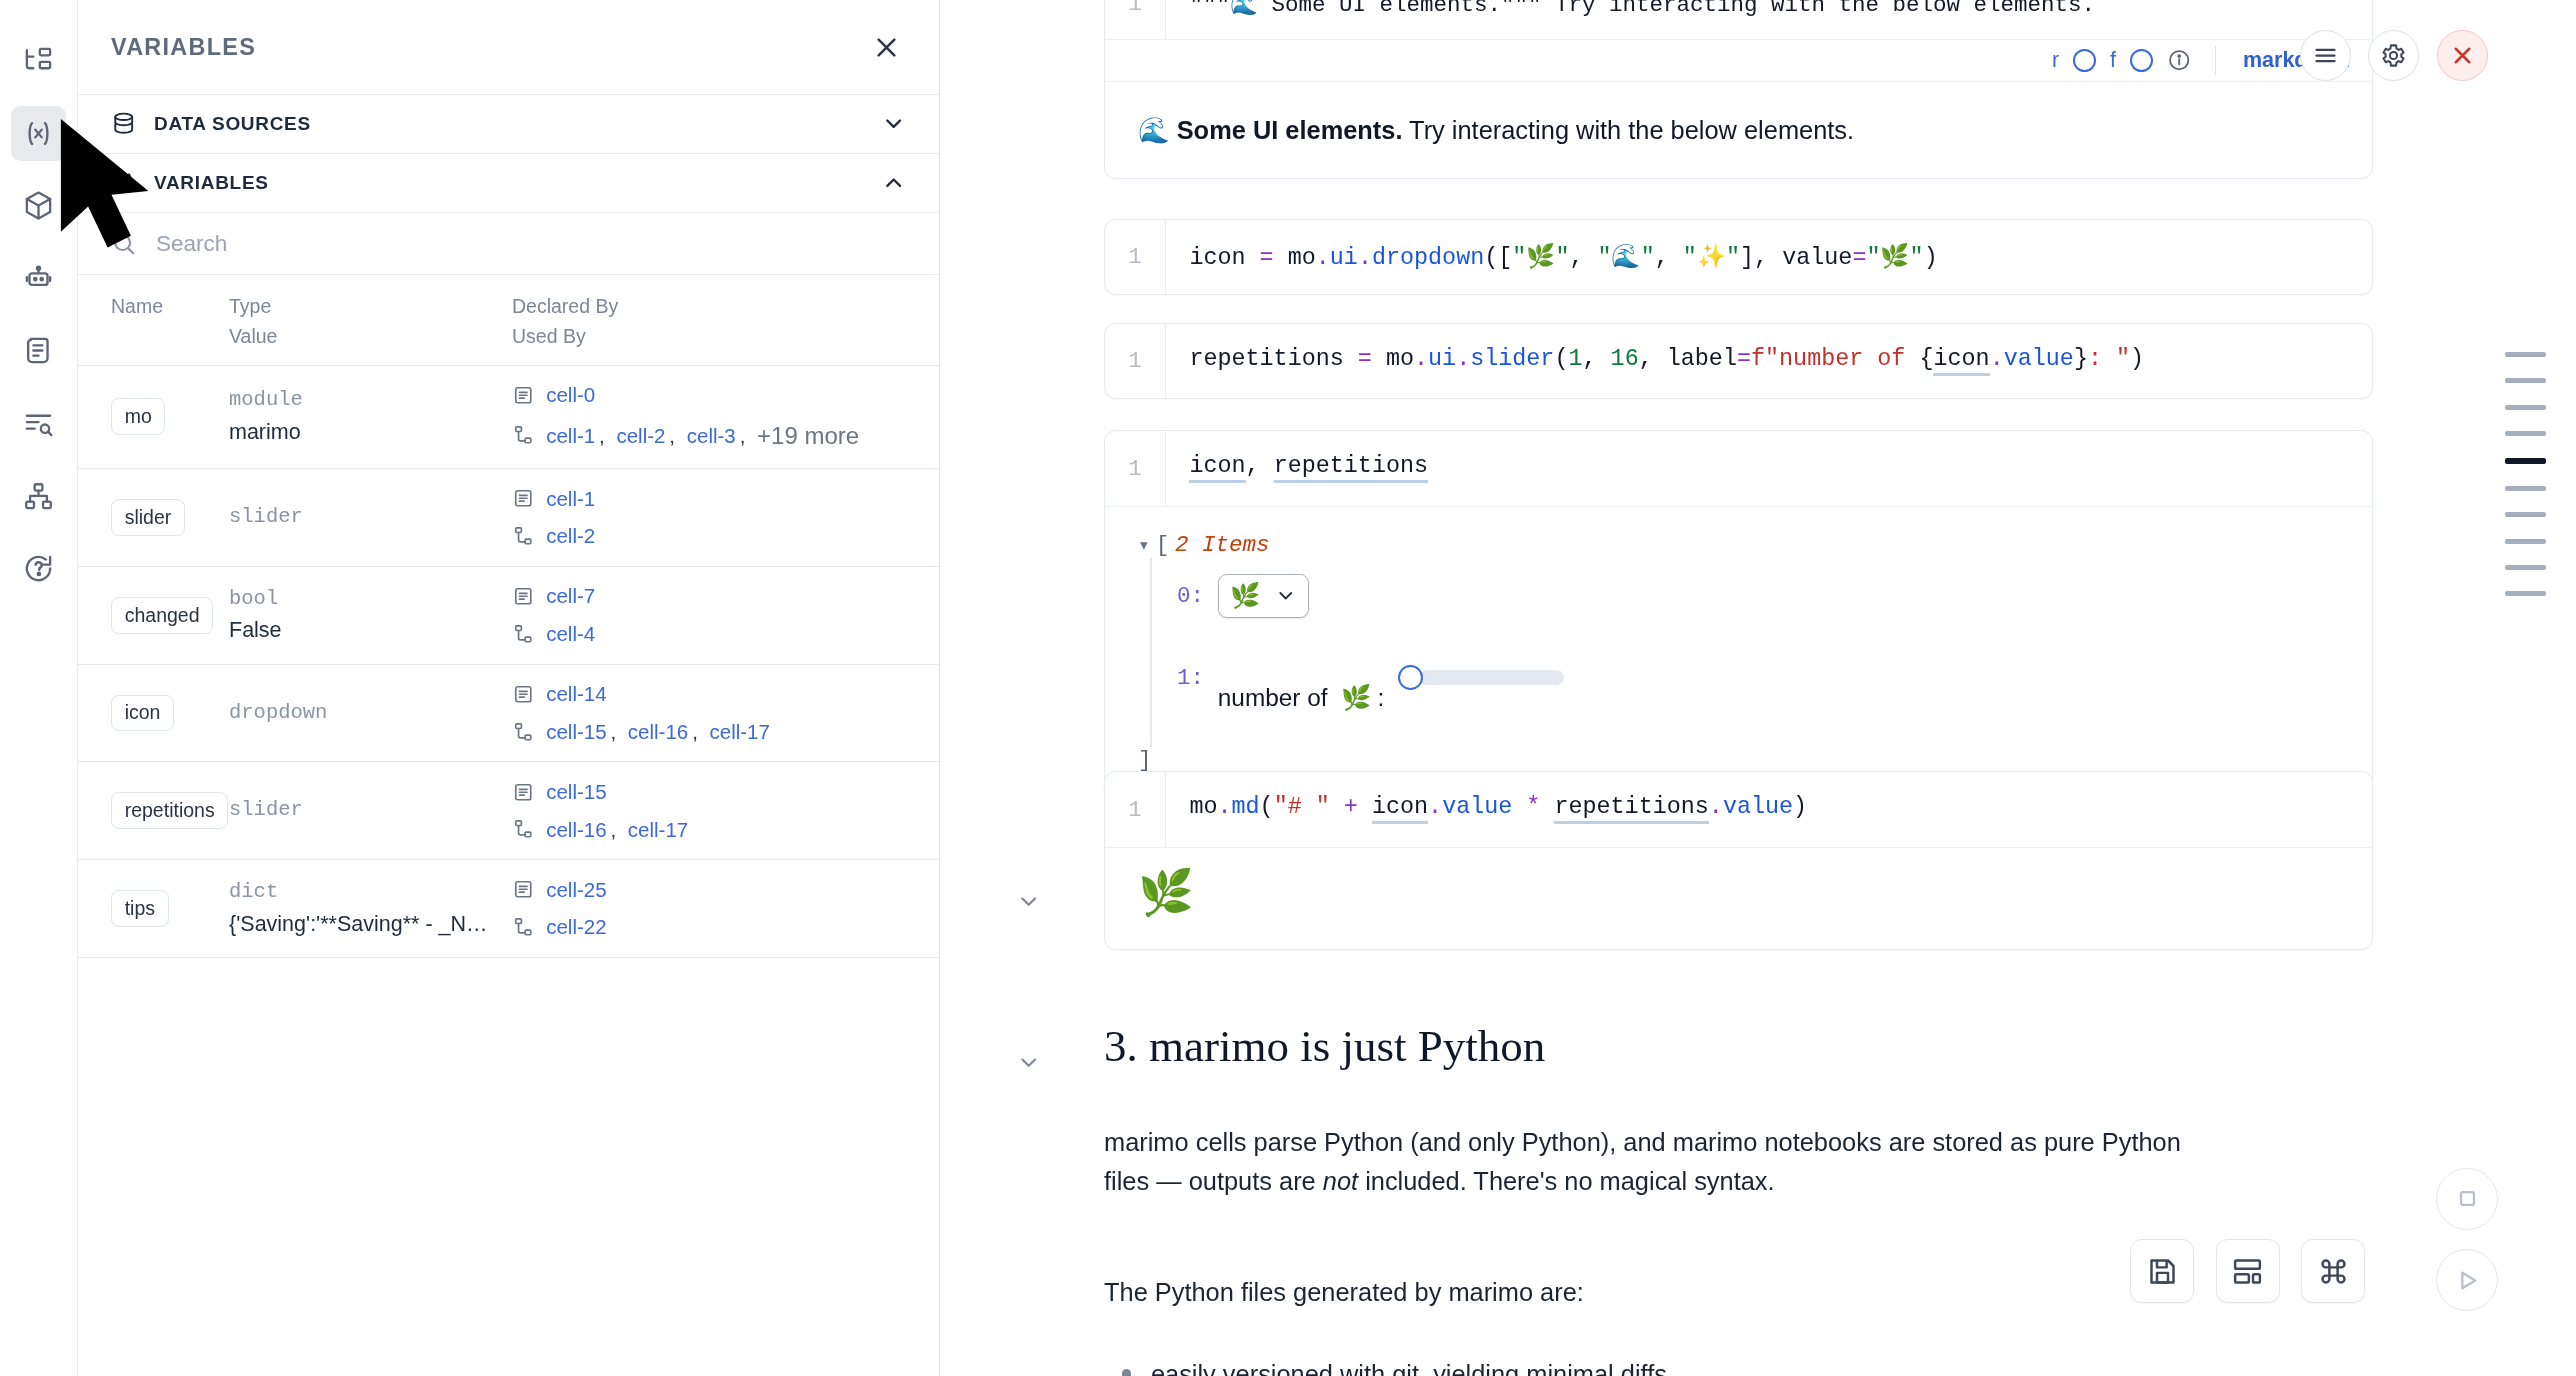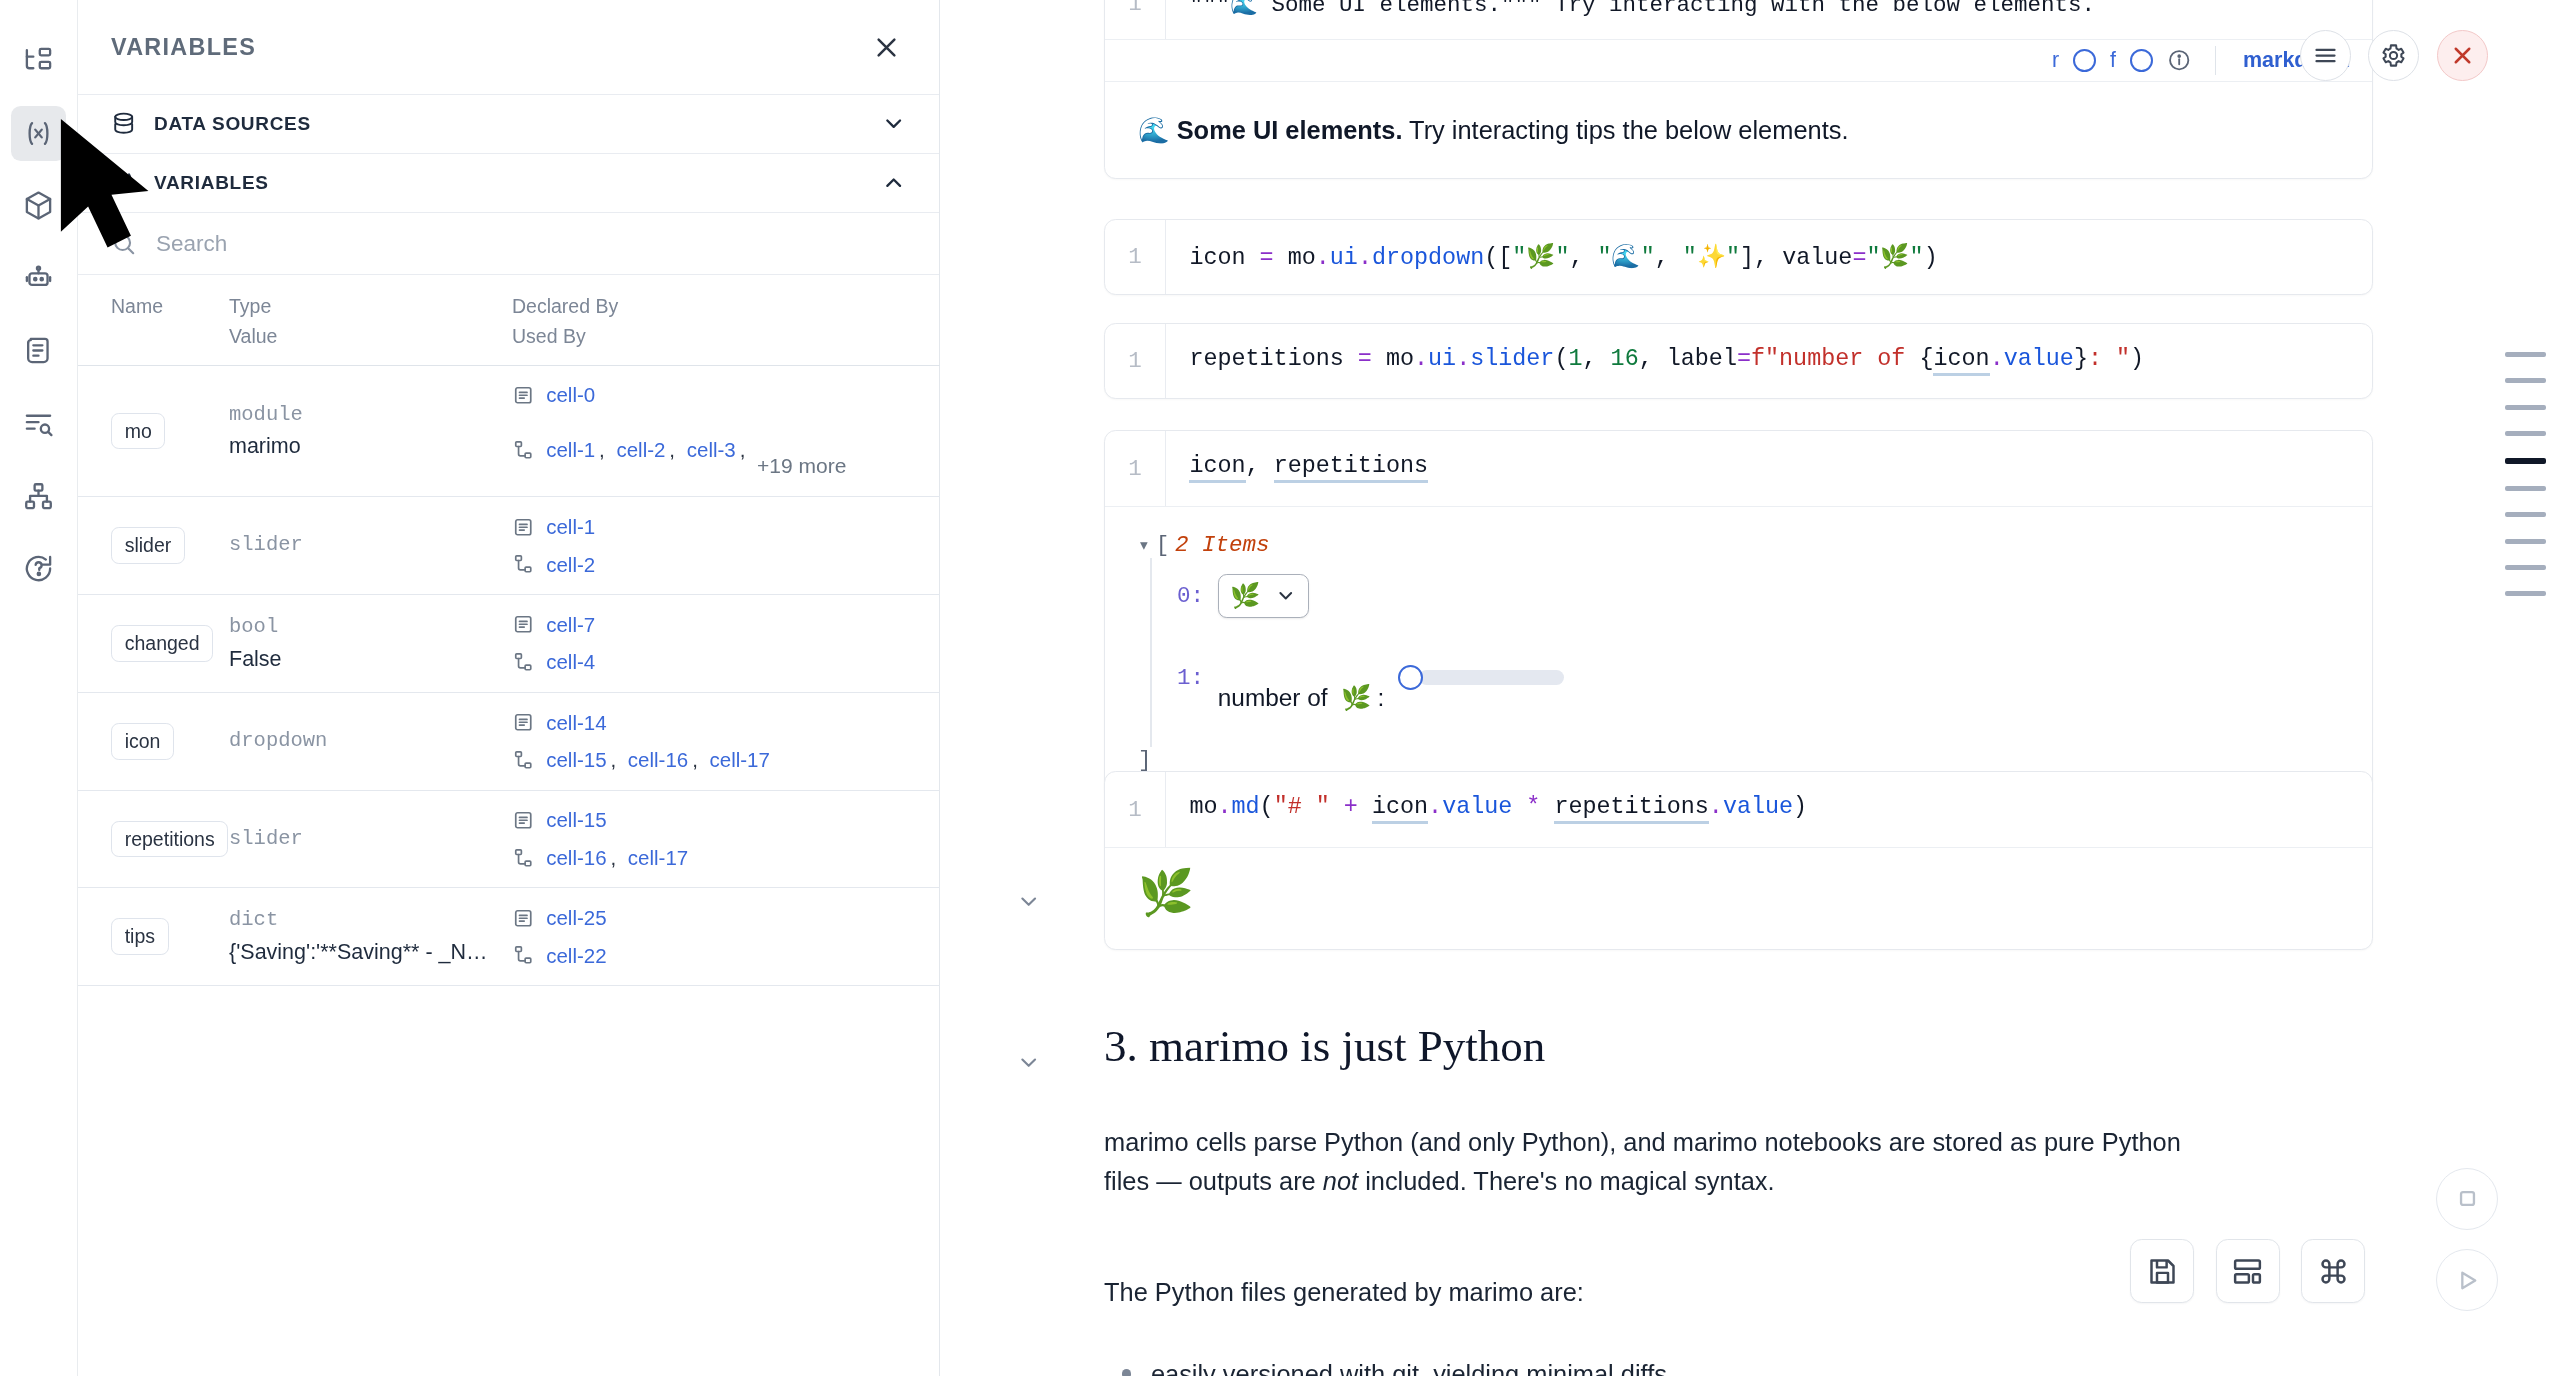--- a/index.html
+++ b/index.html
@@ -100,21 +100,21 @@
   .decl-line, .used-line {
     display: flex; align-items: center; gap: 11.7px; line-height: 1.55; flex-wrap: wrap;
   }
   .decl-line { margin-bottom: 5.9px; }
   .mini-icon { color: #6b7684; display: flex; align-items: center; }
   .mini-icon svg { width: 22.5px; height: 22.5px; }
   .cell-link {
     color: #3b69d9; font-size: 20.5px; cursor: pointer; text-decoration: none;
   }
   .sep { color: #2b3442; font-size: 20.5px; margin-left: -7.8px; }
-  .more-txt { color: #6b7684; font-size: 21px; margin-top: 33px; }
+  .more-txt { color: #6b7684; font-size: 24px; }
 
   
   #notebook {
     position: absolute; left: 940px; top: 0; right: 0; height: 1377px;
     background: #fff; overflow: hidden;
   }
   .cell-wrap { position: absolute; }
   .code-card {
     border: 1px solid #e6e9ee; border-radius: 11.7px; background: #fff;
     display: flex; align-items: stretch; box-shadow: 0 1px 2px rgba(16,24,40,.03);
@@ -581,21 +581,21 @@
                 <circle cx="12" cy="8" r=".9" fill="currentColor"></circle>
               </svg>
           </span>
           <span class="vbar"></span>
           <span class="lang-pill">markdown</span>
         </div>
         <div class="out-body" style="padding:29px 33px;">
           <div class="md-render">
             <span>🌊</span>
             <b>Some UI elements.</b>
-            <span>Try interacting tips the below elements.</span>
+            <span>Try interacting with the below elements.</span>
           </div>
         </div>
       </div>
     </div>
 
     <div style="position:absolute; right:88px; top:30px; display:flex; gap:17.6px;">
       <div class="round-btn">
         <svg viewBox="0 0 24 24" fill="none" stroke="currentColor" stroke-width="2" stroke-linecap="round">
             <path d="M4 7h16M4 12h16M4 17h16"></path>
           </svg>

